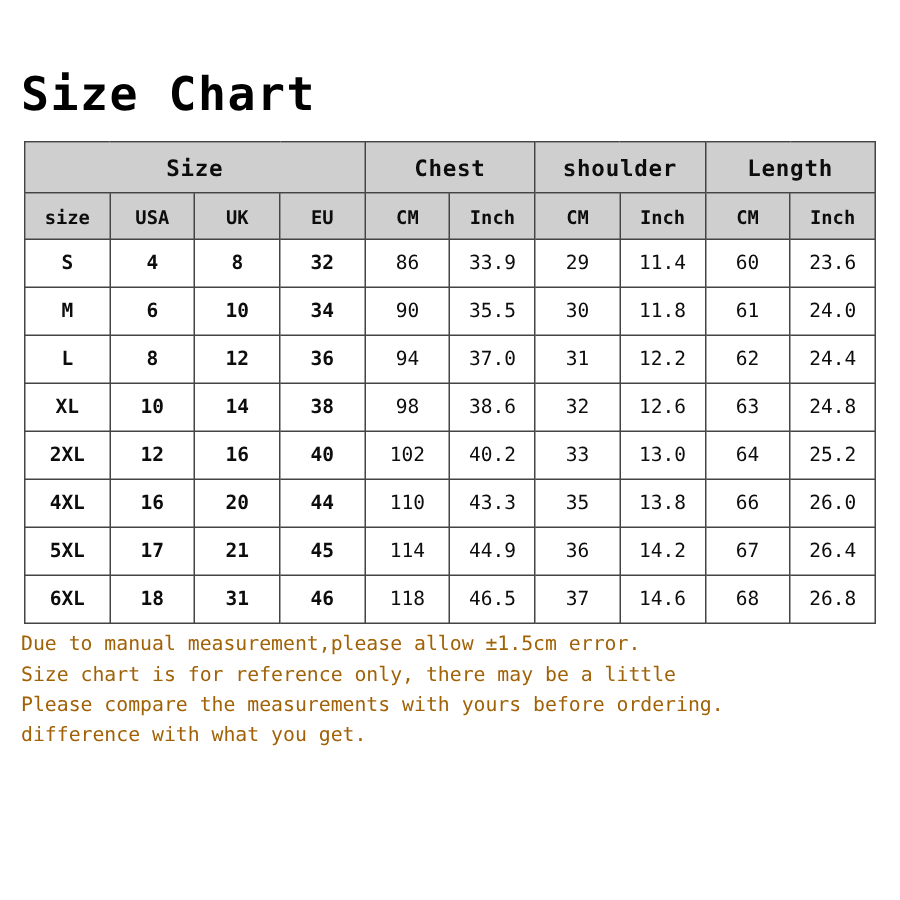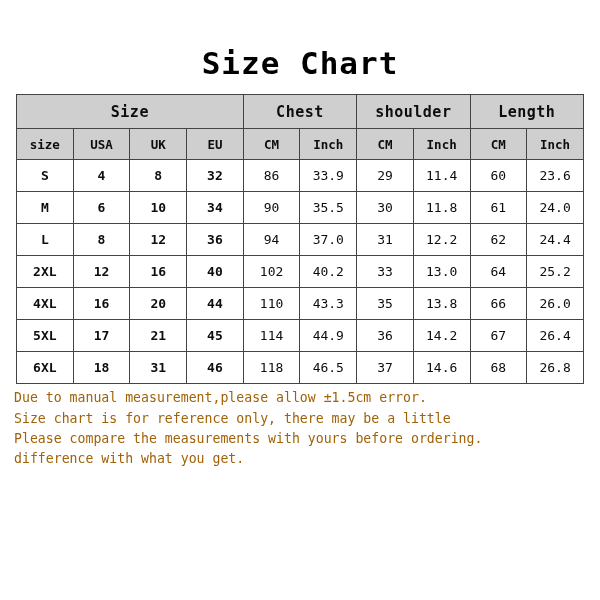--- a/index.html
+++ b/index.html
@@ -15,21 +15,21 @@
     overflow: hidden;
   }
   .page {
     position: relative;
     width: 600px;
     height: 600px;
     box-sizing: border-box;
     padding: 18px 14px 0 14px;
   }
   .chart-title {
-    text-align: center;
+    text-align: left;
     font-size: 31px;
     font-weight: bold;
     letter-spacing: 1px;
     line-height: 1.1;
     margin: 28px 0 14px 0;
     color: #000000;
   }
   table.size-table {
     border-collapse: collapse;
     width: 568px;
@@ -139,20 +139,32 @@
         <td class="num">12</td>
         <td class="num">36</td>
         <td class="val">94</td>
         <td class="val">37.0</td>
         <td class="val">31</td>
         <td class="val">12.2</td>
         <td class="val">62</td>
         <td class="val">24.4</td>
       </tr>
       <tr class="data-row">
+        <td class="num">XL</td>
+        <td class="num">10</td>
+        <td class="num">14</td>
+        <td class="num">38</td>
+        <td class="val">98</td>
+        <td class="val">38.6</td>
+        <td class="val">32</td>
+        <td class="val">12.6</td>
+        <td class="val">63</td>
+        <td class="val">24.8</td>
+      </tr>
+      <tr class="data-row">
         <td class="num">2XL</td>
         <td class="num">12</td>
         <td class="num">16</td>
         <td class="num">40</td>
         <td class="val">102</td>
         <td class="val">40.2</td>
         <td class="val">33</td>
         <td class="val">13.0</td>
         <td class="val">64</td>
         <td class="val">25.2</td>

